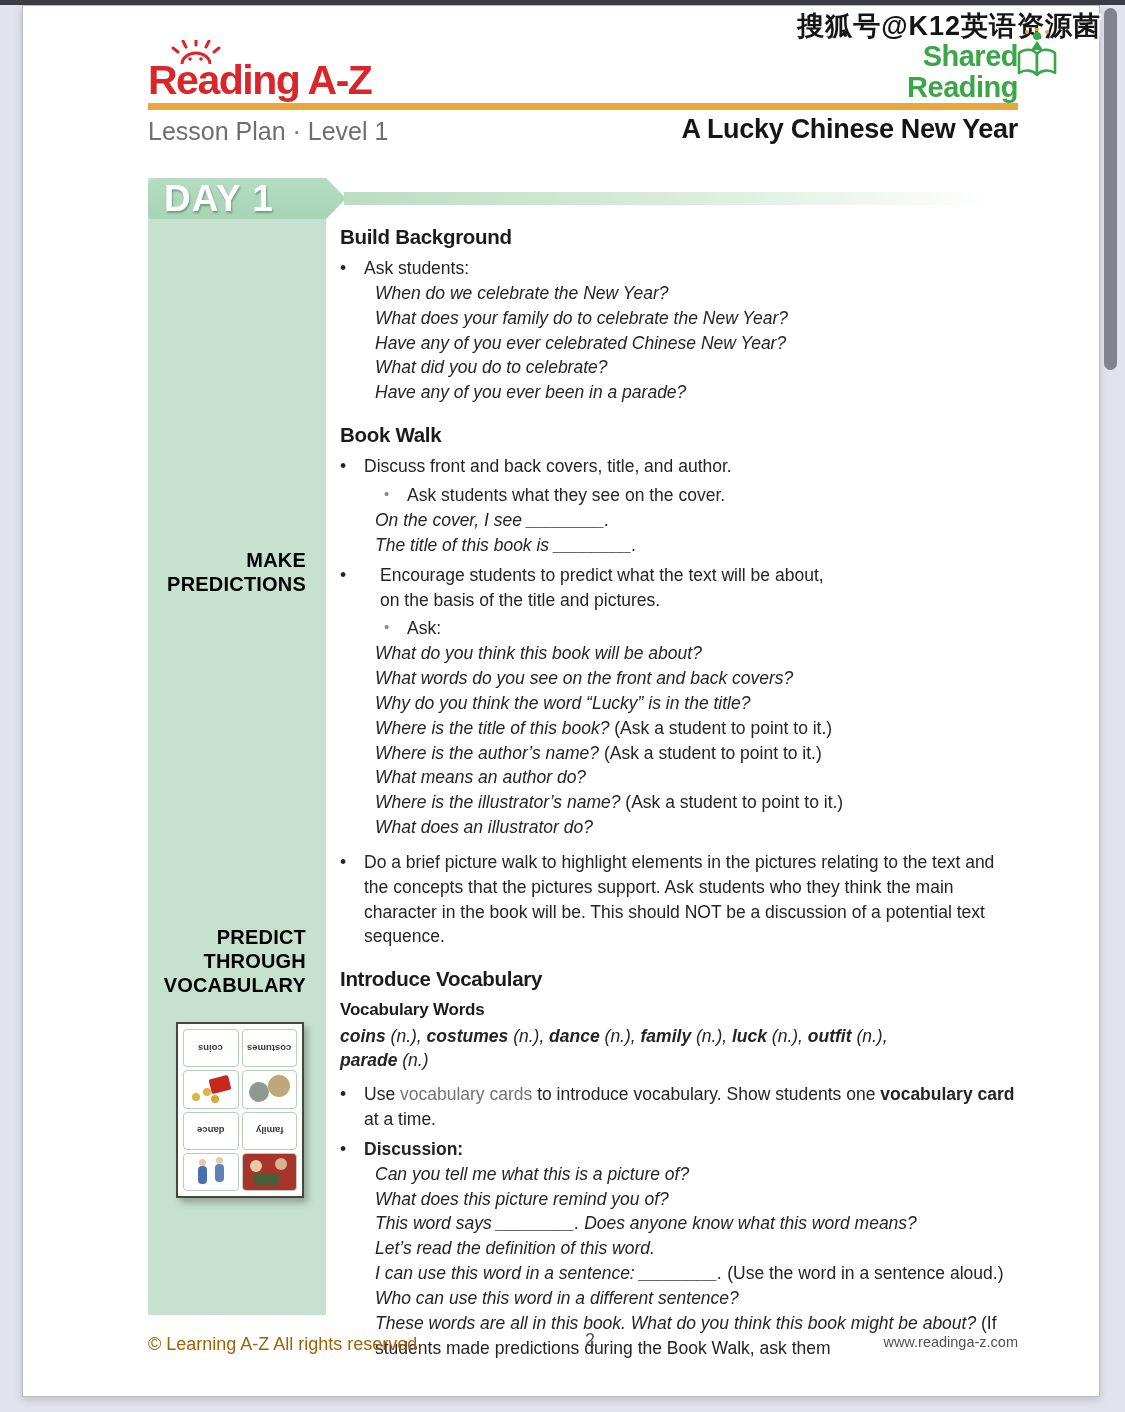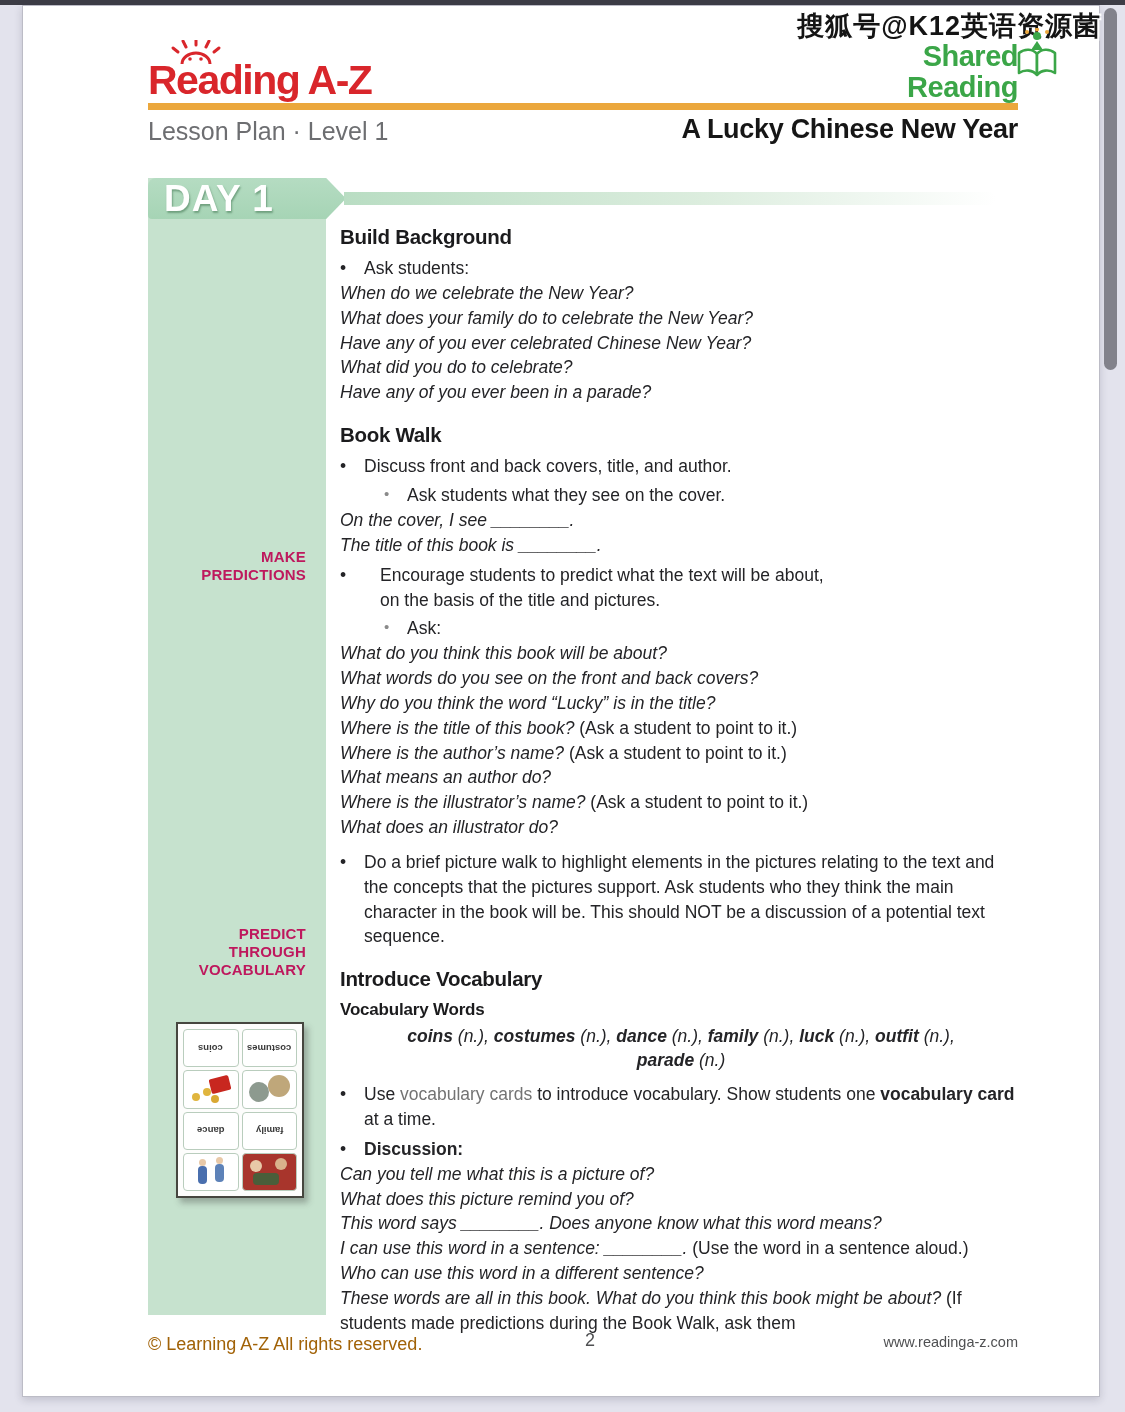--- a/index.html
+++ b/index.html
@@ -55,21 +55,21 @@
     font-size:37px; font-weight:800; color:#ffffff; letter-spacing:1px;
     text-shadow:1px 2px 2px rgba(80,130,95,.65);
   }
   .day-bar {
     position:absolute; left:344px; top:192px; width:652px; height:13px;
     background:linear-gradient(to right,#b9ddc3,#dcedde 55%, rgba(250,252,250,0));
     border-radius:0 7px 7px 0;
   }
   .side-label {
     position:absolute; left:158px; width:148px; text-align:right;
-    font-size:15px; font-weight:bold; color:#be185d; line-height:1.2; letter-spacing:0.2px;
+    font-size:20px; font-weight:bold; color:#000000; line-height:1.2; letter-spacing:0.2px;
     white-space:pre-line;
   }
   .side-label.make { top:548px; }
   .side-label.predict { top:925px; }
   
   .cards-thumb {
     position:absolute; left:176px; top:1022px; width:128px; height:176px;
     background:#fdfdfc; border:2px solid #46463f;
     box-shadow:4px 5px 6px rgba(60,60,60,.35);
     padding:5px; display:grid; grid-template-columns:1fr 1fr; grid-auto-rows:1fr; gap:3px;
@@ -82,26 +82,26 @@
   .pic { position:absolute; }
   
   .content { position:absolute; left:340px; top:222px; width:682px; font-size:17.5px; line-height:1.42; color:#242427; }
   .content h3 { font-size:20.5px; font-weight:bold; color:#1b1b1d; letter-spacing:-0.3px; margin:15px 0 5px 0; }
   .content h3.first { margin-top:0; }
   .content h4 { font-size:17px; font-weight:bold; color:#1b1b1d; letter-spacing:-0.2px; margin:4px 0 1px 0; }
   .bullet-row { display:flex; margin-top:5px; }
   .bullet-row .b { width:24px; flex:0 0 24px; }
   .sub-row { display:flex; margin-left:44px; margin-top:4px; }
   .sub-row .b { width:23px; flex:0 0 23px; color:#8a8a8a; font-size:15px; }
-  .q-block { }
+  .q-block { margin-left:35px; }
   .q-block.deep { }
   .q-line { font-style:italic; }
   .q-line .note { font-style:normal; }
   .prewrap { white-space:pre-line;margin-left:16px; }
-  .vocab-words { font-style:italic;text-align:center; }
+  .vocab-words { font-style:italic; }
   .vocab-words b { font-weight:bold; }
   .link-green { color:#737373; cursor:pointer; }
   .bold { font-weight:bold; }
   
   .footer-left { position:absolute; left:148px; top:1334px; font-size:18px; color:#a16207; }
   .footer-page { position:absolute; left:560px; top:1330px; width:60px; text-align:center; font-size:18px; color:#4f5052; }
   .footer-right { position:absolute; right:107px; top:1334px; font-size:14.5px; color:#4f5052; }
 </style>
 </head>
 <body>
@@ -257,20 +257,21 @@
     <span><span>Use </span><span class="link-green">vocabulary cards</span><span> to introduce vocabulary. Show students one </span><span class="bold">vocabulary card</span><span> at a time.</span></span>
   </div>
   <div class="bullet-row">
     <span class="b">•</span>
     <span class="bold">Discussion:</span>
   </div>
   <div class="q-block">
     <div class="q-line"><span>Can you tell me what this is a picture of?</span><span class="note"></span></div>
     <div class="q-line"><span>What does this picture remind you of?</span><span class="note"></span></div>
     <div class="q-line"><span>This word says ________. Does anyone know what this word means?</span><span class="note"></span></div>
+    <div class="q-line"><span>Let’s read the definition of this word.</span><span class="note"></span></div>
     <div class="q-line"><span>I can use this word in a sentence: ________.</span><span class="note"> (Use the word in a sentence aloud.)</span></div>
     <div class="q-line"><span>Who can use this word in a different sentence?</span><span class="note"></span></div>
     <div class="q-line"><span>These words are all in this book. What do you think this book might be about?</span><span class="note"> (If students made predictions during the Book Walk, ask them</span></div>
   </div>
 </div>
 
 <div class="footer-left">© Learning A-Z  All rights reserved.</div>
 <div class="footer-page">2</div>
 <div class="footer-right">www.readinga-z.com</div>
 

